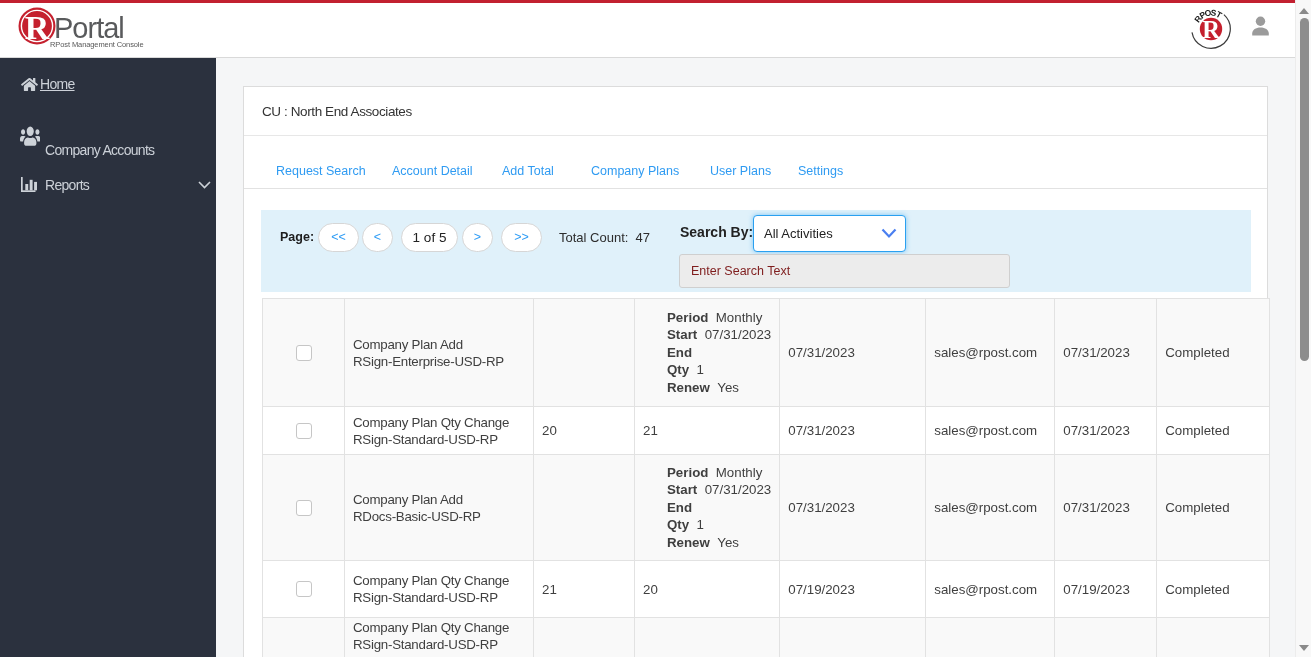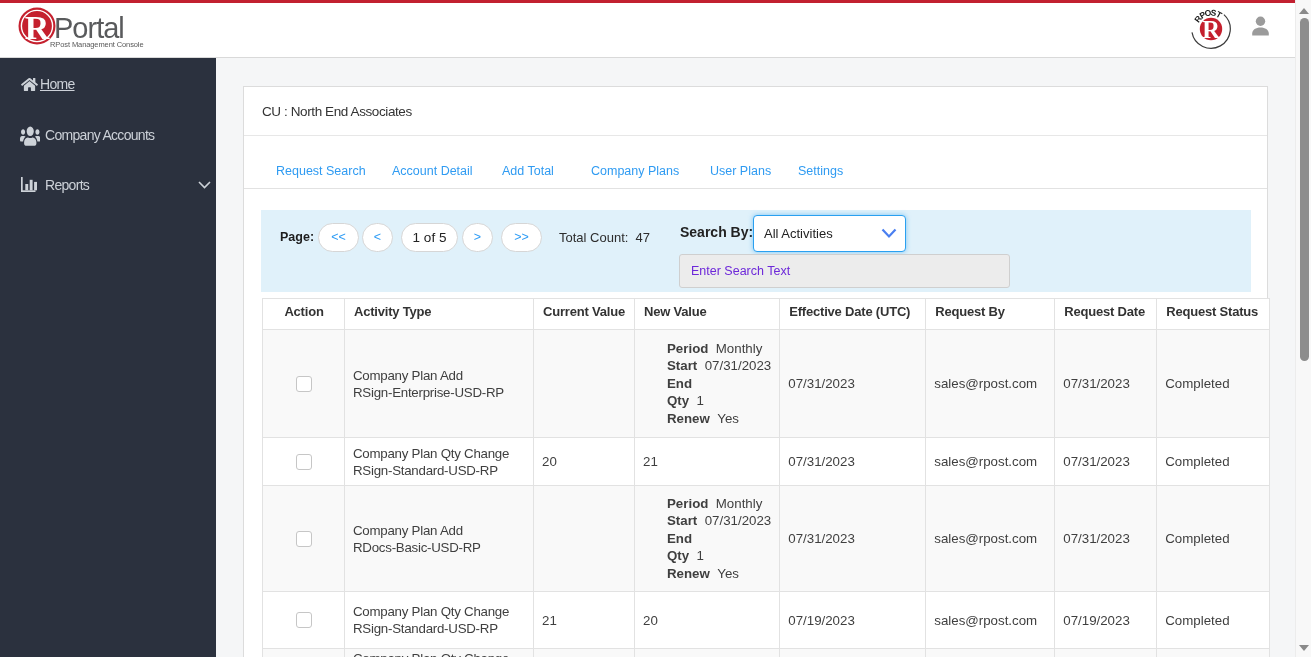--- a/index.html
+++ b/index.html
@@ -29,21 +29,21 @@
 
   
   #panel { left:261px; top:210px; width:990px; height:82px; background:#e0f1fa; }
   .pill { position:absolute; background:#fff; border:1px solid #d6d6d6; border-radius:14.5px; height:29px; top:223px; text-align:center; color:#2e9cf5; font-size:12.5px; line-height:27px; }
   #pagelbl { left:280px; top:229.5px; font-size:12.5px; font-weight:bold; color:#1d1d1d; line-height:15px; }
   #totallbl { left:559px; top:230px; font-size:13px; color:#2d2d2d; line-height:15px; }
   #searchlbl { left:680px; top:224.5px; font-size:14px; font-weight:bold; color:#222; line-height:15px; }
   #select { left:753px; top:215px; width:153px; height:37px; background:#fff; border:1.5px solid #2aa0f0; border-radius:4px; box-shadow:0 0 5px rgba(42,160,240,0.55); }
   #selecttxt { left:764px; top:226px; font-size:13px; color:#222; line-height:15px; }
   #searchinput { left:679px; top:254px; width:331px; height:34px; background:#ececec; border:1px solid #cfcfcf; border-radius:3px; }
-  #searchph { left:691px; top:264px; font-size:12.5px; color:#6d28d9; line-height:15px; }
+  #searchph { left:691px; top:264px; font-size:12.5px; color:#7f1d1d; line-height:15px; }
 
   
   #tbl { left:262px; top:298px; border-collapse:collapse; table-layout:fixed; background:#fff; }
   #tbl td, #tbl th { border:1px solid #e2e2e2; font-size:13.3px; color:#3f3f3f; vertical-align:middle; padding:4px 8px; overflow:hidden; }
   #tbl th { font-size:13px; letter-spacing:-0.2px; color:#333; text-align:left; padding:0 8px 6px 9px; white-space:nowrap; }
   .at { letter-spacing:-0.25px; line-height:17px; }
   #tbl td.nv { line-height:17.6px;padding-left:32px; }
   #tbl tr.g { background:#f9f9f9; }
   .cb { width:16px; height:16px; border:1px solid #c6c6c6; border-radius:3px; background:#fff; margin:0 auto; }
   .bv { font-weight:normal; color:#333; }
@@ -88,21 +88,21 @@
     <svg width="17" height="15" viewBox="0 0 576 512">
         <path fill="#cdd2d8" d="M280.37 148.26L96 300.11V464a16 16 0 0 0 16 16l112.06-.29a16 16 0 0 0 15.92-16V368a16 16 0 0 1 16-16h64a16 16 0 0 1 16 16v95.64a16 16 0 0 0 16 16.05L464 480a16 16 0 0 0 16-16V300L295.67 148.26a12.19 12.19 0 0 0-15.3 0zM571.6 251.47L488 182.56V44.05a12 12 0 0 0-12-12h-56a12 12 0 0 0-12 12v72.61L318.47 43a48 48 0 0 0-61 0L4.34 251.47a12 12 0 0 0-1.6 16.9l25.5 31A12 12 0 0 0 45.15 301l235.22-193.74a12.19 12.19 0 0 1 15.3 0L530.9 301a12 12 0 0 0 16.9-1.6l25.5-31a12 12 0 0 0-1.7-16.93z"></path>
       </svg>
   </div>
   <div class="abs navtxt" style="left:40px; top:76px;text-decoration:underline;">Home</div>
   <div class="abs" style="left:19.5px; top:124.5px;">
     <svg width="20.5" height="22" viewBox="0 0 640 512" preserveAspectRatio="none">
         <path fill="#cdd2d8" d="M96 224c35.3 0 64-28.7 64-64s-28.7-64-64-64-64 28.7-64 64 28.7 64 64 64zm448 0c35.3 0 64-28.7 64-64s-28.7-64-64-64-64 28.7-64 64 28.7 64 64 64zm32 32h-64c-17.6 0-33.5 7.1-45.1 18.6 40.3 22.1 68.9 62 75.1 109.4h66c17.7 0 32-14.3 32-32v-32c0-35.3-28.7-64-64-64zm-256 0c61.9 0 112-50.1 112-112S381.9 32 320 32 208 82.1 208 144s50.1 112 112 112zm76.8 32h-8.3c-20.8 10-43.9 16-68.5 16s-47.6-6-68.5-16h-8.3C179.6 288 128 339.6 128 403.2V432c0 26.5 21.5 48 48 48h288c26.5 0 48-21.5 48-48v-28.8c0-63.6-51.6-115.2-115.2-115.2zm-223.7-13.4C161.5 263.1 145.6 256 128 256H64c-35.3 0-64 28.7-64 64v32c0 17.7 14.3 32 32 32h65.9c6.3-47.4 34.9-87.3 75.2-109.4z"></path>
       </svg>
   </div>
-  <div class="abs navtxt" style="left:45px; top:127px;">Company Accounts</div>
+  <div class="abs navtxt" style="left:45px; top:142px;">Company Accounts</div>
   <div class="abs" style="left:21px; top:177px;">
     <svg width="18" height="15" viewBox="0 0 18 15">
       <rect x="0" y="0" width="1.7" height="15" fill="#cdd2d8"></rect>
       <rect x="0" y="13.3" width="14.5" height="1.7" fill="#cdd2d8"></rect>
       <rect x="4.3" y="7" width="2.9" height="6.3" fill="#cdd2d8"></rect>
       <rect x="8.7" y="2.8" width="2.9" height="10.5" fill="#cdd2d8"></rect>
       <rect x="13.1" y="4.9" width="2.9" height="8.4" fill="#cdd2d8"></rect>
     </svg>
   </div>
   <div class="abs navtxt" style="left:45px; top:177px;">Reports</div>
@@ -146,30 +146,20 @@
         <col style="width:82px">
         <col style="width:189px">
         <col style="width:101px">
         <col style="width:127px">
         <col style="width:146px">
         <col style="width:129px">
         <col style="width:102px">
         <col style="width:113px">
       </colgroup>
     <tbody>
-        <tr style="height:31px;">
-          <th style="text-align:center;">Action</th>
-          <th>Activity Type</th>
-          <th>Current Value</th>
-          <th>New Value</th>
-          <th>Effective Date (UTC)</th>
-          <th>Request By</th>
-          <th>Request Date</th>
-          <th>Request Status</th>
-        </tr>
     <tr class="g" style="height:108px;">
       <td>
             <div class="cb"></div>
           </td>
       <td class="at">Company Plan Add<br>RSign-Enterprise-USD-RP</td>
       <td></td>
       <td class="nv"><b>Period</b>&nbsp;&nbsp;Monthly<br><b>Start</b>&nbsp;&nbsp;07/31/2023<br><b>End</b><br><b>Qty</b>&nbsp;&nbsp;1<br><b>Renew</b>&nbsp;&nbsp;Yes</td>
       <td>07/31/2023</td>
           <td>sales@rpost.com</td>
           <td>07/31/2023</td>

